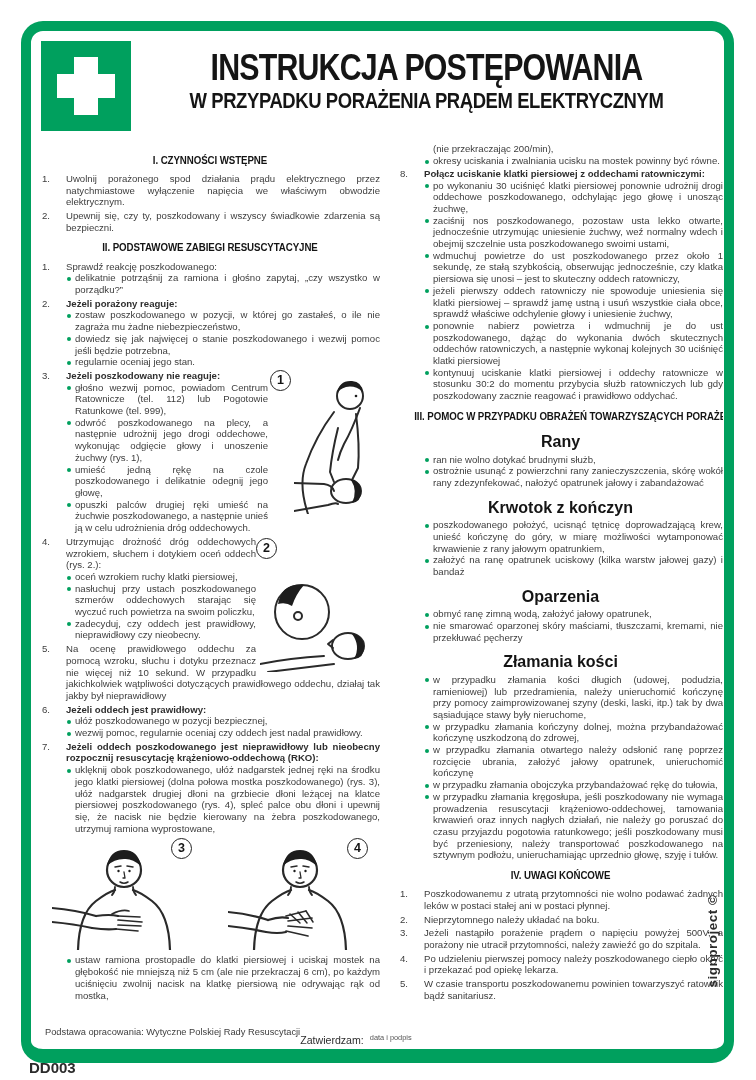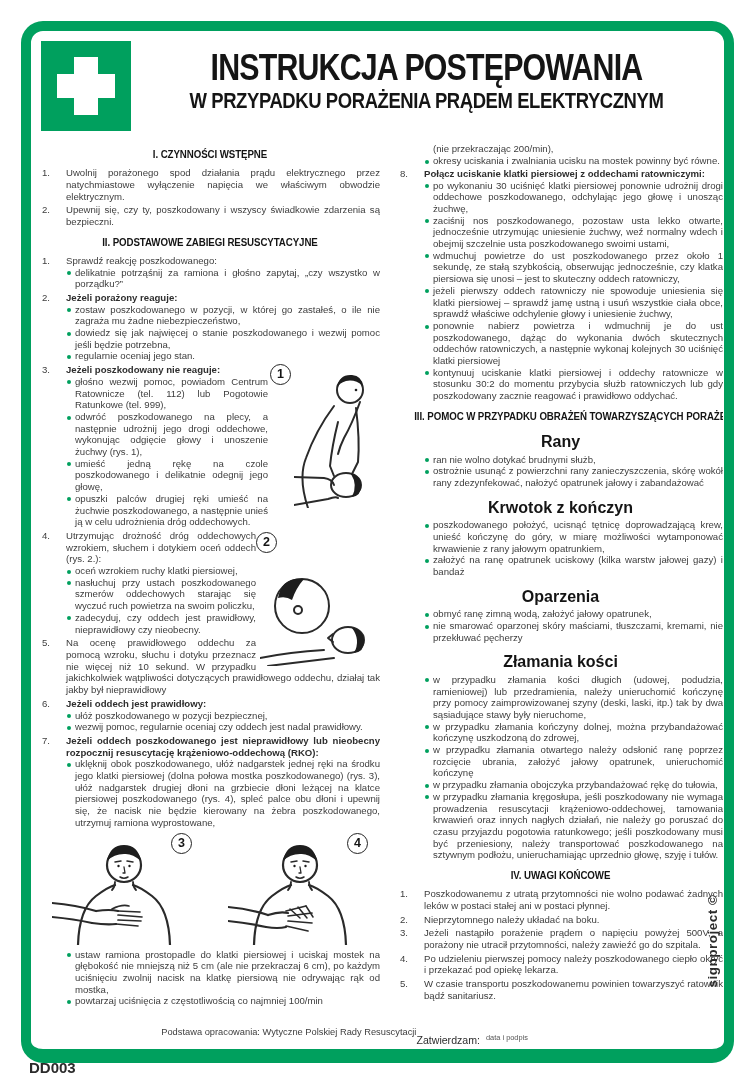--- a/index.html
+++ b/index.html
@@ -49,21 +49,21 @@
   .fig-f2 svg{right:0;bottom:2px;}
   .fig-label{position:absolute;width:19px;height:19px;border:1.7px solid #222;border-radius:50%;
     background:#fff;color:#141414;font-weight:bold;font-size:12.5px;line-height:19px;text-align:center;}
   .fig-f1 .fig-label{left:2px;top:0;}
   .fig-f2 .fig-label{left:0;top:0;}
   .fig-row{display:flex;justify-content:center;gap:36px;margin:6px 0 4px;}
   .figp{position:relative;width:140px;height:110px;}
   .figp svg{position:absolute;left:0;bottom:0;display:block;}
   .figp .fig-label{right:0;top:-2px;}
   
-  .footer{position:absolute;left:14px;right:8px;bottom:3px;display:flex;justify-content:flex-end;align-items:flex-end;}
+  .footer{position:absolute;left:14px;right:8px;bottom:3px;display:flex;justify-content:flex-start;align-items:flex-end;}
   .basis{font-size:9.3px;padding-bottom:9px;}
   .approve{display:flex;align-items:flex-end;gap:6px;font-size:10.6px;color:#2e2e2e;}
   .sig{width:238px;display:flex;flex-direction:row;}
   .sig-line{height:13px;border-bottom:1px solid #4a4a4a;}
   .sig-caption{font-size:7.4px;text-align:center;padding-top:1px;color:#555;}
   .code{position:absolute;left:29px;top:1059px;font-size:15px;font-weight:bold;color:#2b2b2b;}
   .watermark{position:absolute;left:636px;top:932px;width:156px;height:18px;
     transform:rotate(-90deg);transform-origin:center;font-size:13.5px;font-weight:bold;color:#2b2b2b;text-align:center;letter-spacing:0.5px;}
 </style>
 </head>
@@ -224,21 +224,20 @@
         <path d="M0,80 Q20,82 38,86"></path>
         <path d="M40,74 Q52,70 60,72 M38,86 Q50,88 58,86"></path>
         <path d="M58,70 l20,-5 M60,75 l24,-3 M60,80 l24,2 M58,85 l22,5" stroke-width="1.7"></path>
         <path d="M62,68 l10,9 M70,66 l9,11 M78,65 l7,11" stroke-width="1.5"></path>
       </g>
     </svg>
   </div>
 </div>
           <ul class="bullets standalone">
             <li class="bullet">ustaw ramiona prostopadle do klatki piersiowej i uciskaj mostek na głębokość nie mniejszą niż 5 cm (ale nie przekraczaj 6 cm), po każdym uciśnięciu zwolnij nacisk na klatkę piersiową nie odrywając rąk od mostka,</li>
-            <li class="bullet">powtarzaj uciśnięcia z częstotliwością co najmniej 100/min</li>
           </ul>
         </div>
       <div class="col col-right" id="col-right">
           <div class="cont-line">(nie przekraczając 200/min),</div>
           <ul class="bullets standalone">
             <li class="bullet">okresy uciskania i zwalniania ucisku na mostek powinny być równe.</li>
           </ul>
           <div class="item bold-lead">
             <span class="num">8.</span>
             <div class="lead">Połącz uciskanie klatki piersiowej z oddechami ratowniczymi:</div>

